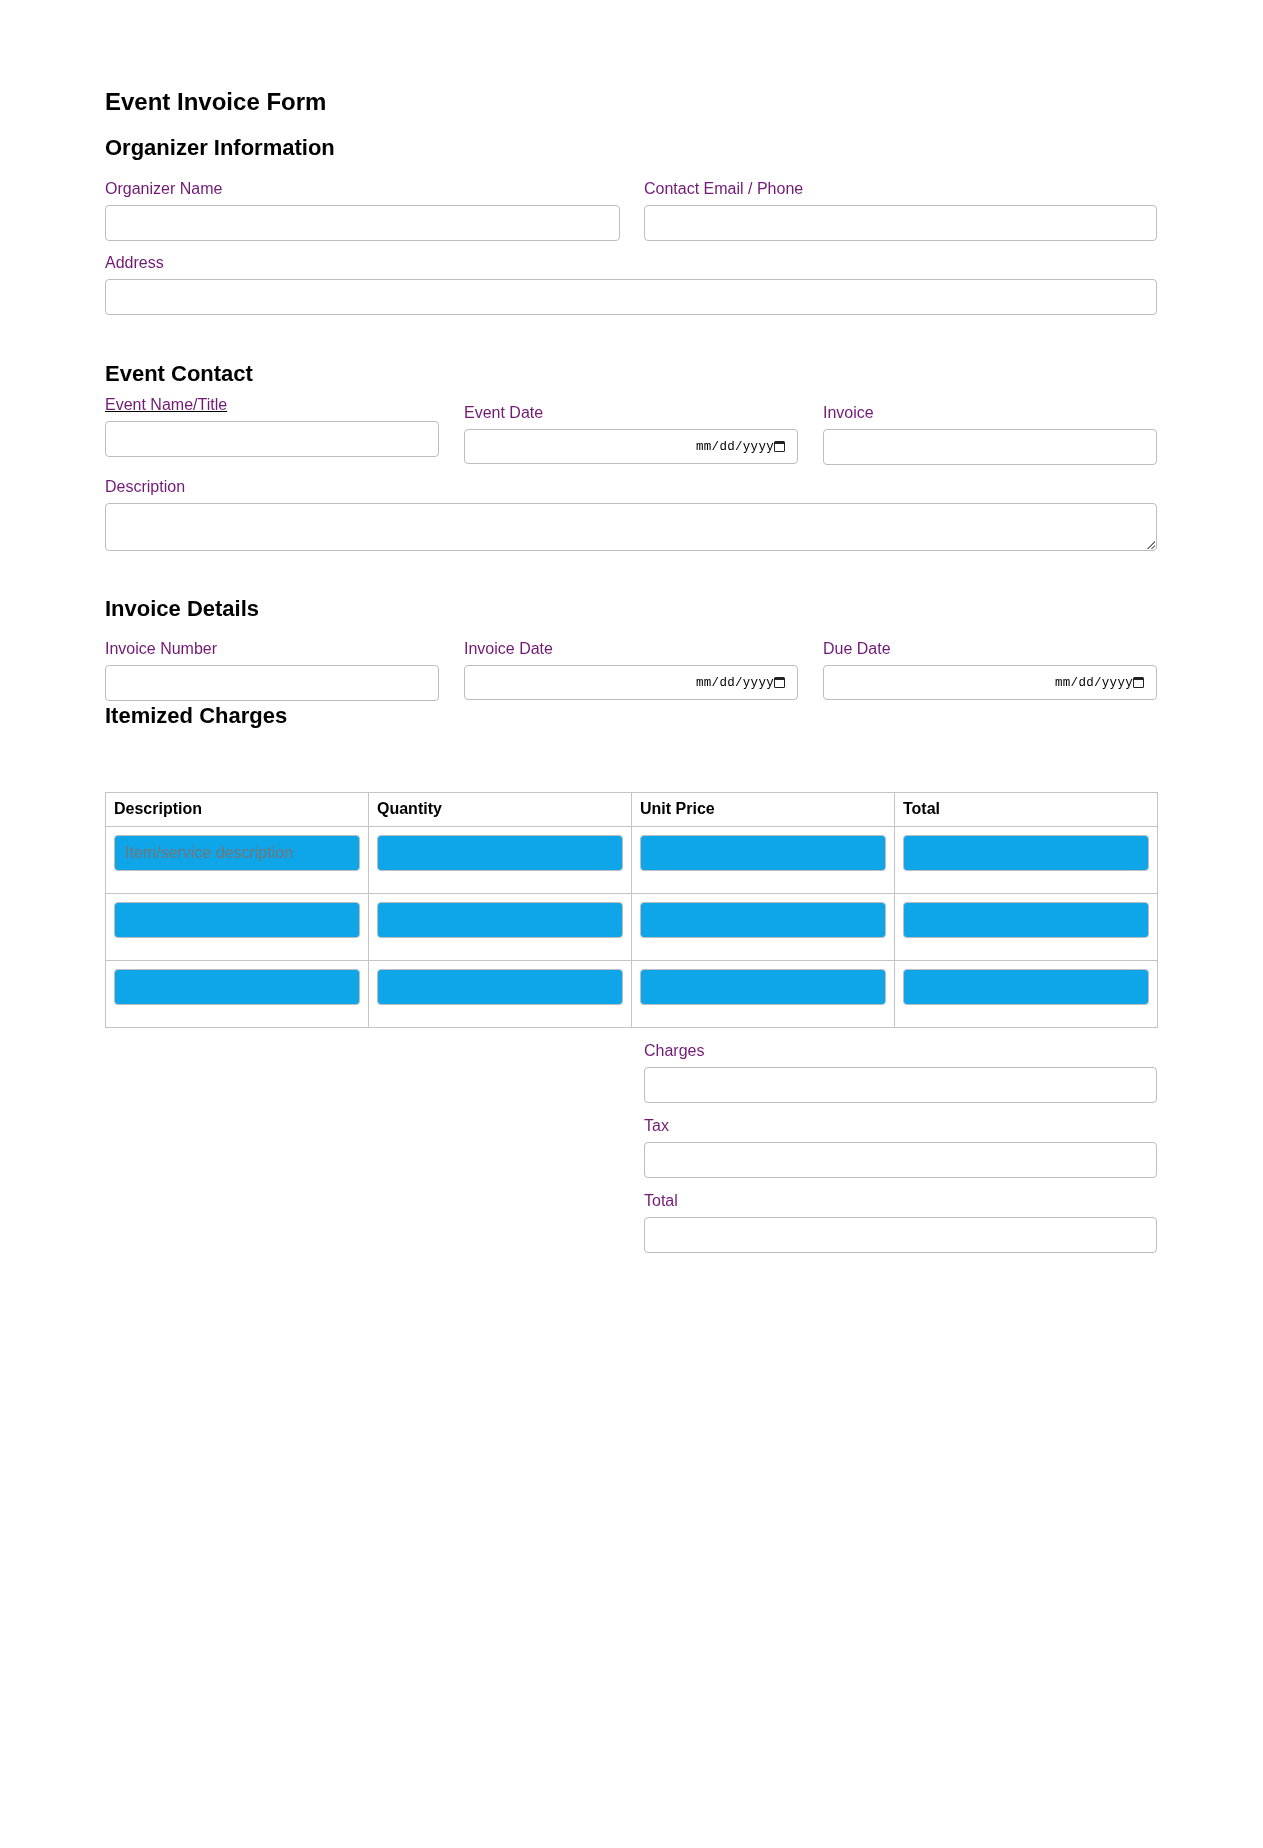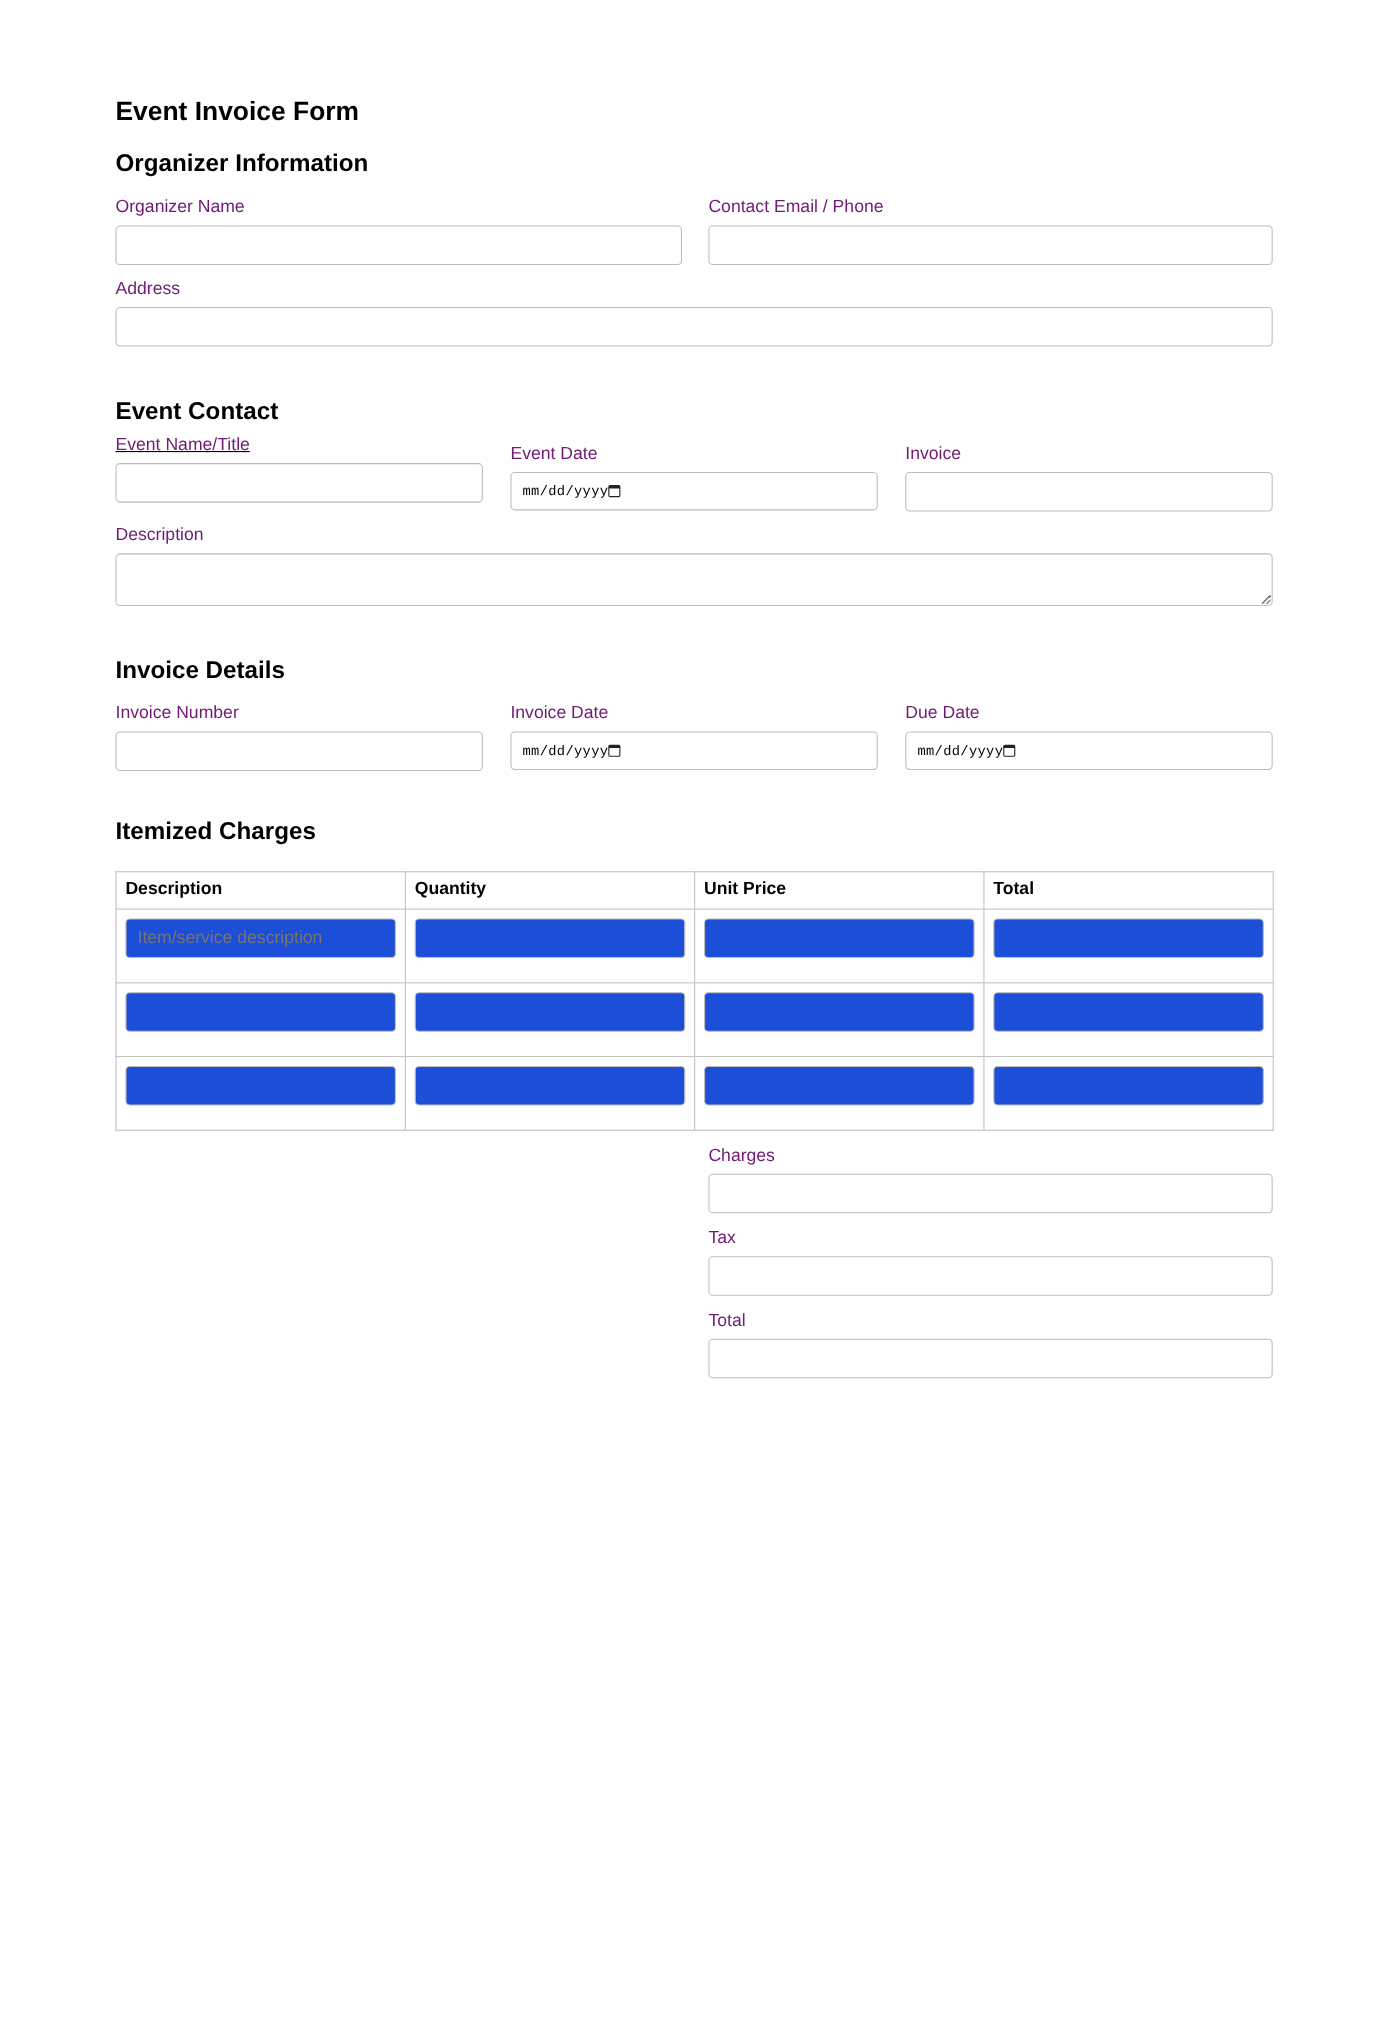--- a/index.html
+++ b/index.html
@@ -59,21 +59,21 @@
       font-family: "Liberation Sans", sans-serif;
       font-size: 16px;
       padding: 0 10px;
       color: #000;
       outline: none;
     }
     .input::placeholder { color: #757575; }
     .date-input {
       display: flex;
       align-items: center;
-      justify-content: flex-start;
+      justify-content: flex-end;
       padding: 0 10px 0 10px;
       height: 35px;
     }
     .date-text {
       font-family: "Liberation Mono", monospace;
       font-size: 12.5px;
       color: #000;
       letter-spacing: 0.3px;
     }
     .cal-icon {
@@ -127,21 +127,21 @@
     }
     .cell-input {
       display: block;
       width: 100%;
       height: 36px;
       border: 1px solid #bdbdbd;
       border-radius: 4px;
       font-family: "Liberation Sans", sans-serif;
       font-size: 16px;
       padding: 0 10px;
-      background: #1d4ed8;
+      background: #0ea5e9;
       outline: none;
     }
     .cell-input::placeholder { color: #757575; }
   </style>
 </head>
 <body>
 
 <div class="page">
 
   <h1 class="page-title">Event Invoice Form</h1>
@@ -207,21 +207,21 @@
   </div>
 
   <div class="field" style="left:718px; top:640px; width:334px; height:60px;">
     <label class="label">Due Date</label>
     <div class="input date-input" style="top:25px;">
       <span class="date-text">mm/dd/yyyy</span>
       <span class="cal-icon"></span>
     </div>
   </div>
 
-  <h2 class="section-title" style="top:743px;">Itemized Charges</h2>
+  <h2 class="section-title" style="top:703px;">Itemized Charges</h2>
 
   <table class="items">
     <thead>
       <tr>
         <th>Description</th>
         <th>Quantity</th>
         <th>Unit Price</th>
         <th>Total</th>
       </tr>
     </thead>

